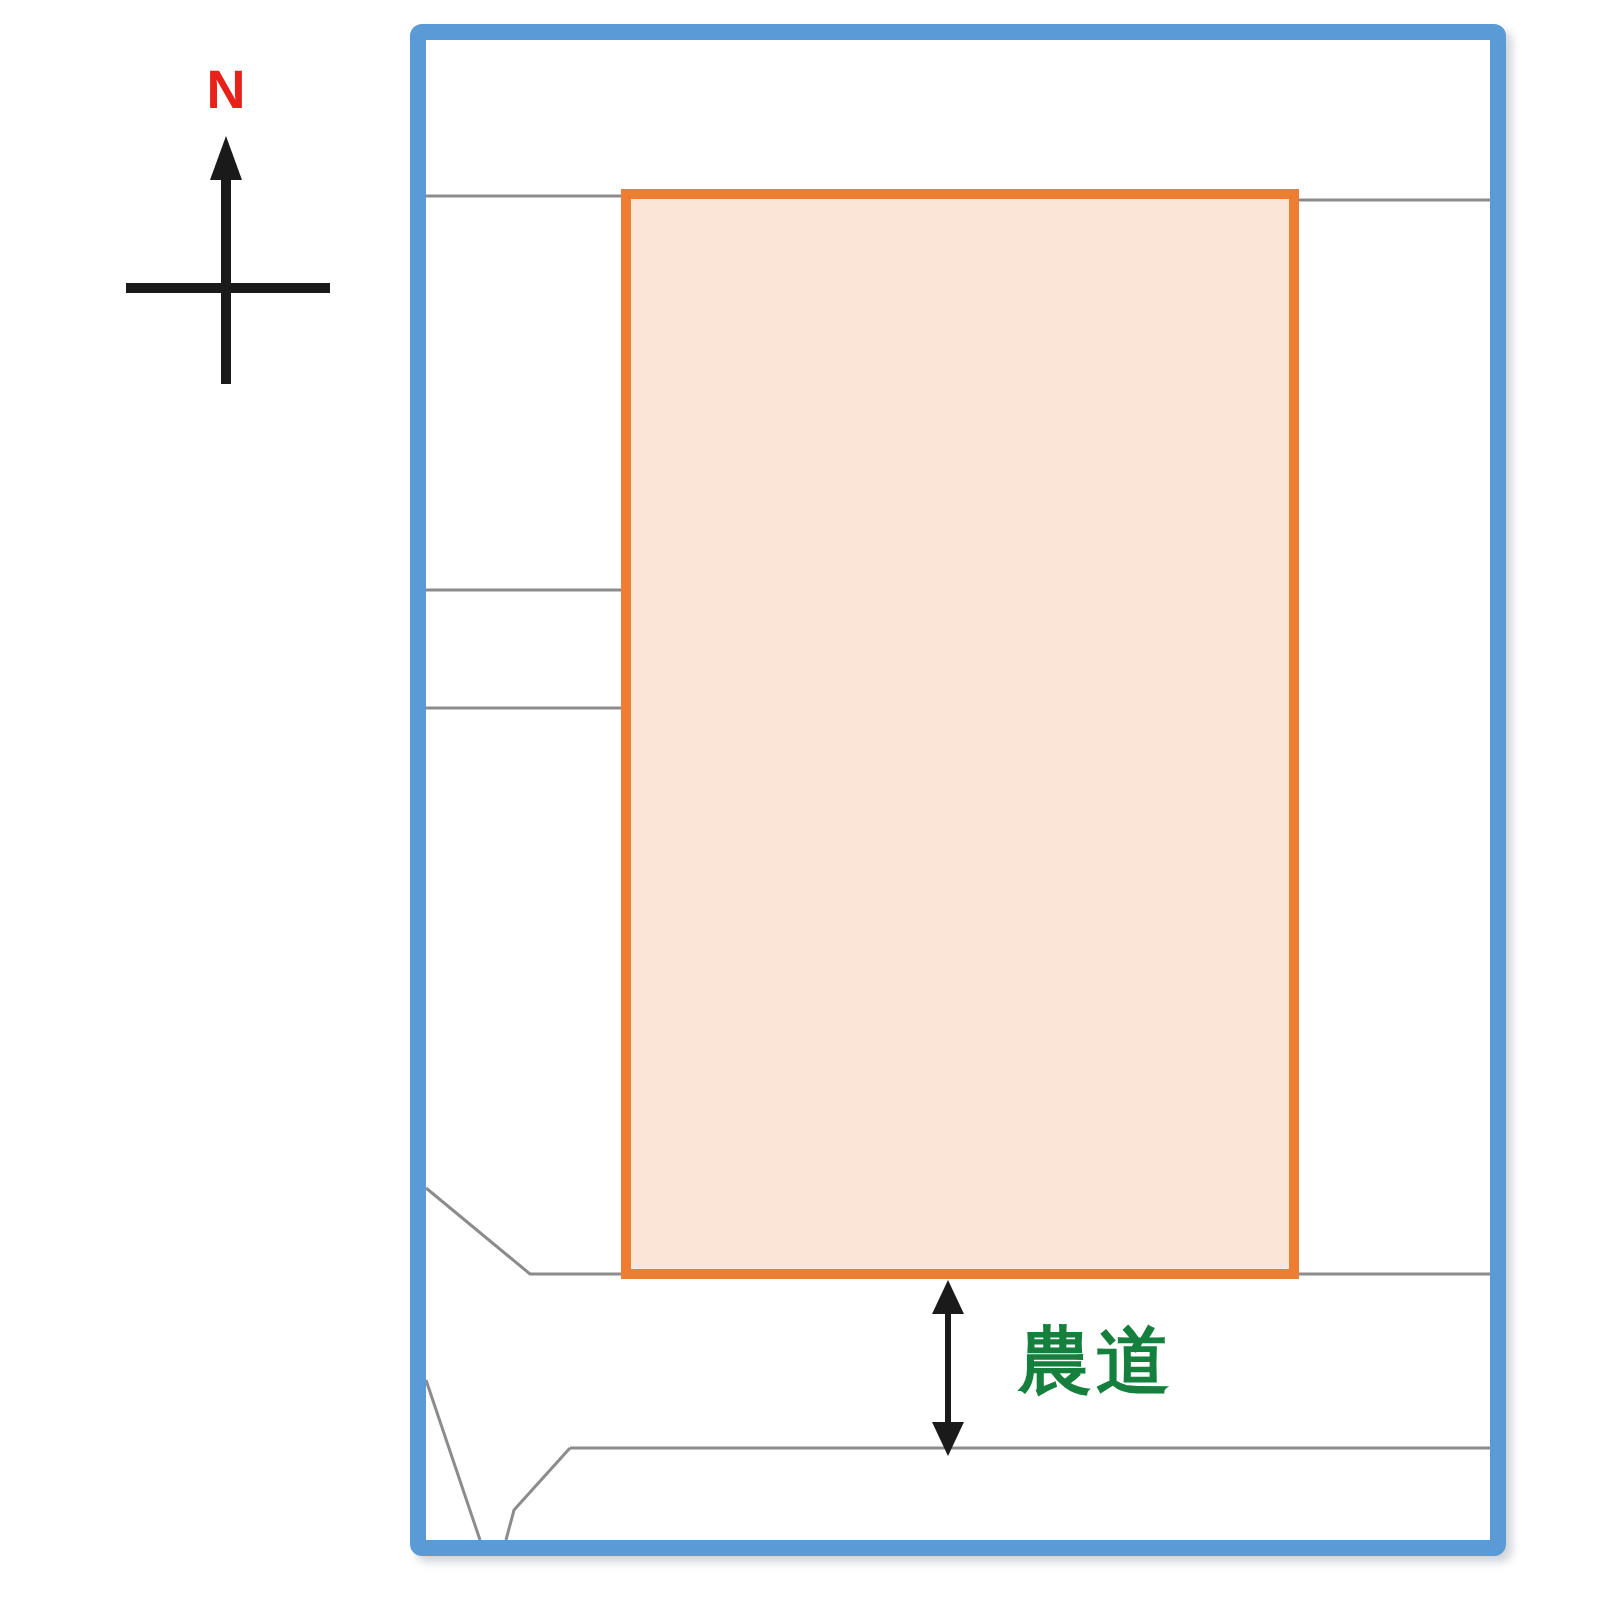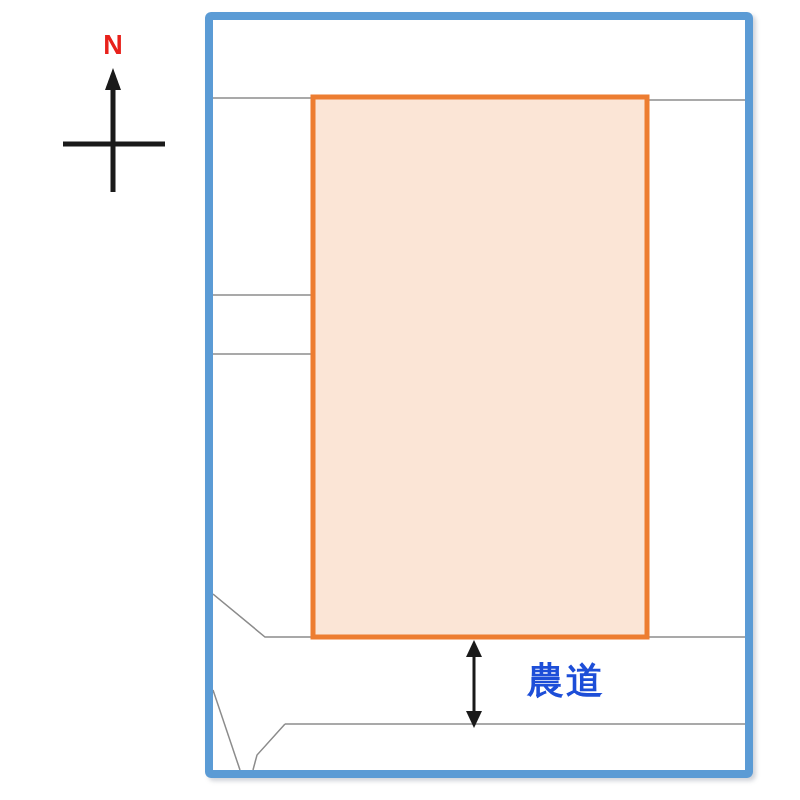--- a/index.html
+++ b/index.html
@@ -52,25 +52,25 @@
     background: #ffffff;
     box-shadow: 3px 3px 4px rgba(120, 130, 145, 0.35);
   }
   .plan-svg {
     position: absolute;
     left: 0;
     top: 0;
   }
   .road-label {
     position: absolute;
-    left: 314px;
+    left: 296px;
     top: 641px;
     font-size: 37px;
     font-weight: 700;
-    color: #1d4ed8;
+    color: #15803d;
     letter-spacing: 2px;
     line-height: 1.1;
     white-space: nowrap;
   }
 </style>
 </head>
 <body>
 
 <div class="canvas">
 

